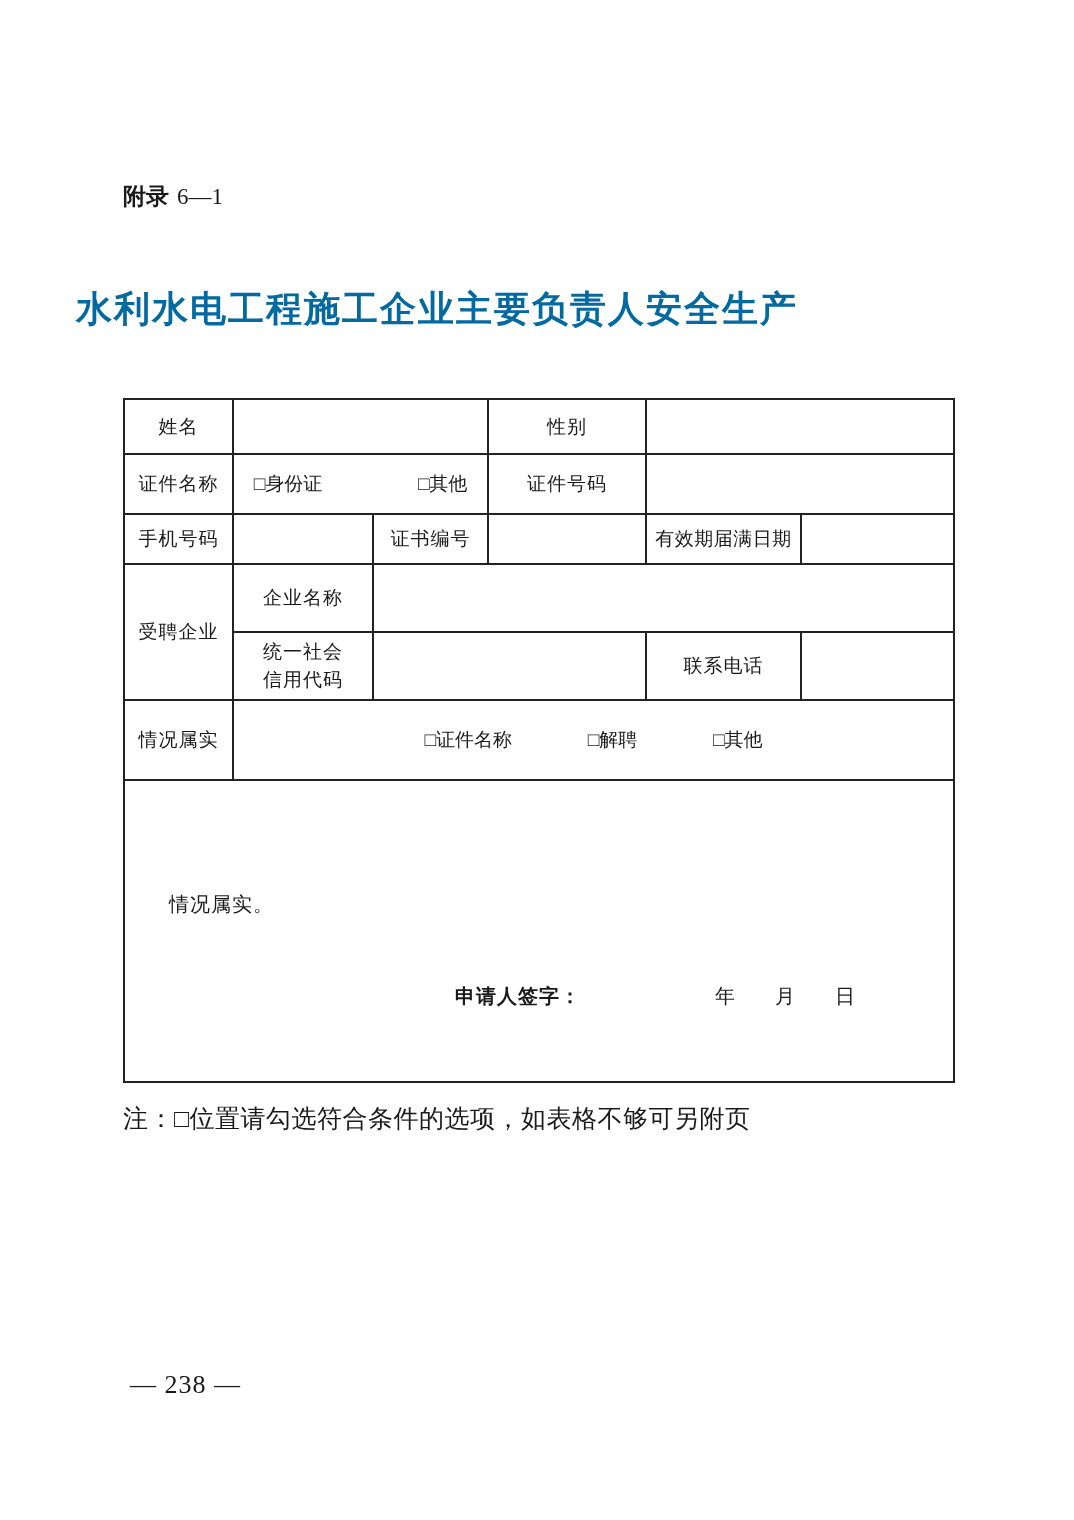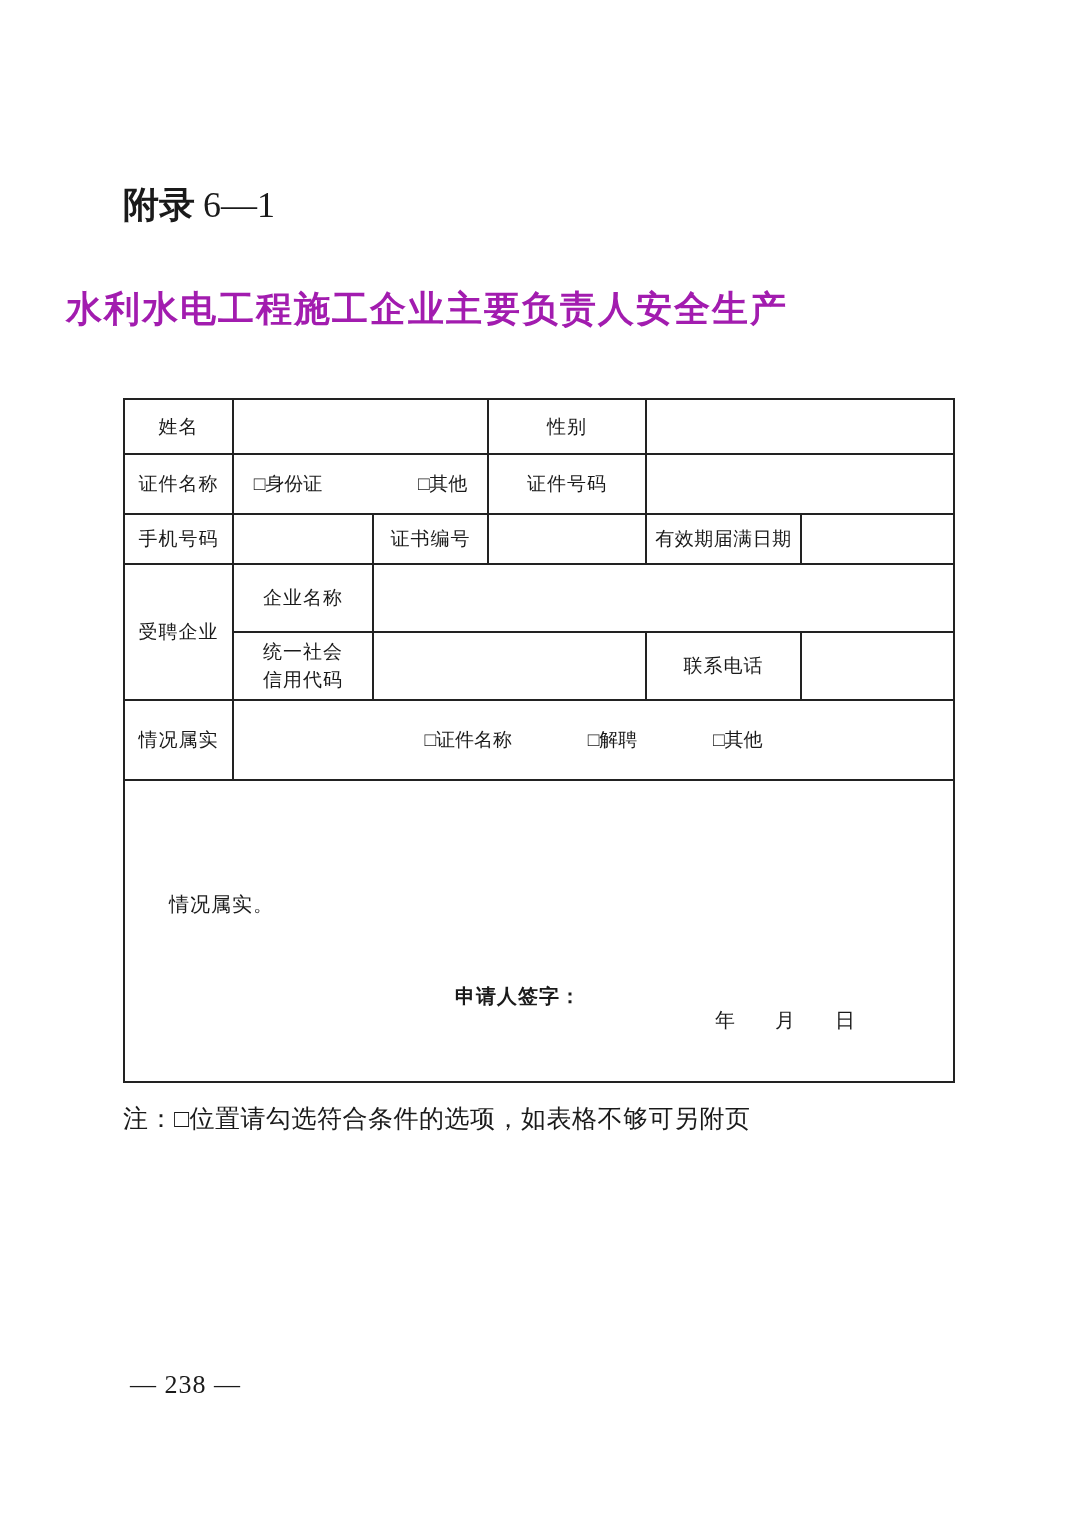--- a/index.html
+++ b/index.html
@@ -2,46 +2,46 @@
 <html><head>
 <meta charset="utf-8">
 <style>
   html,body{margin:0;padding:0;}
   body{
     width:1074px;height:1520px;position:relative;background:#ffffff;
     font-family:"Liberation Serif","DejaVu Serif",serif;color:#1a1a1a;
     overflow:hidden;
   }
   .appendix{
-    position:absolute;left:123px;top:181px;font-size:36px;white-space:nowrap;
+    position:absolute;left:123px;top:181px;font-size:23px;white-space:nowrap;
   }
   .appendix .cn{font-family:"Liberation Sans","DejaVu Sans",sans-serif;font-weight:bold;}
   .appendix .num{font-family:"Liberation Serif","DejaVu Serif",serif;margin-left:8px;}
   .doc-title{
     position:absolute;left:0;top:284px;width:854px;text-align:center;
     font-family:"Liberation Sans","DejaVu Sans",sans-serif;font-weight:bold;
-    font-size:36px;line-height:49px;letter-spacing:2px;color:#a21caf;
+    font-size:36px;line-height:49px;letter-spacing:2px;color:#0369a1;padding-left:10px;
   }
   table.form{
     position:absolute;left:123px;top:398px;border-collapse:collapse;
     table-layout:fixed;width:832px;
   }
   table.form td{
     border:2px solid #222;font-size:19px;vertical-align:middle;
     text-align:center;padding:0;overflow:hidden;
   }
   td.lbl{letter-spacing:1px;}
   td.credit{text-align:left;padding-left:31px;line-height:28px;letter-spacing:1px;margin-left:28px;}
   .optrow .opt{display:inline-block;white-space:nowrap;}
   .optrow .opt + .opt{margin-left:44px;padding-left:47px;}
   .optrow6 .opt + .opt{margin-left:24px;font-family:Liberation Serif, serif;}
   td.bigcell{position:relative;}
   .statement{position:absolute;left:44px;top:110px;font-size:20px;letter-spacing:1px;white-space:nowrap;}
   .sig-label{position:absolute;left:330px;top:202px;font-size:20px;letter-spacing:1px;white-space:nowrap;font-weight:bold;}
-  .ymd{position:absolute;left:590px;top:202px;font-size:20px;white-space:nowrap;margin-top:24px;}
+  .ymd{position:absolute;left:590px;top:202px;font-size:20px;white-space:nowrap;}
   .ymd span + span{margin-left:40px;}
   .note{
     position:absolute;left:123px;top:1102px;font-size:25px;letter-spacing:0.5px;white-space:nowrap;
   }
   .page-number{
     position:absolute;left:130px;top:1370px;font-size:26px;letter-spacing:1px;white-space:nowrap;
   }
 </style>
 </head>
 <body>

